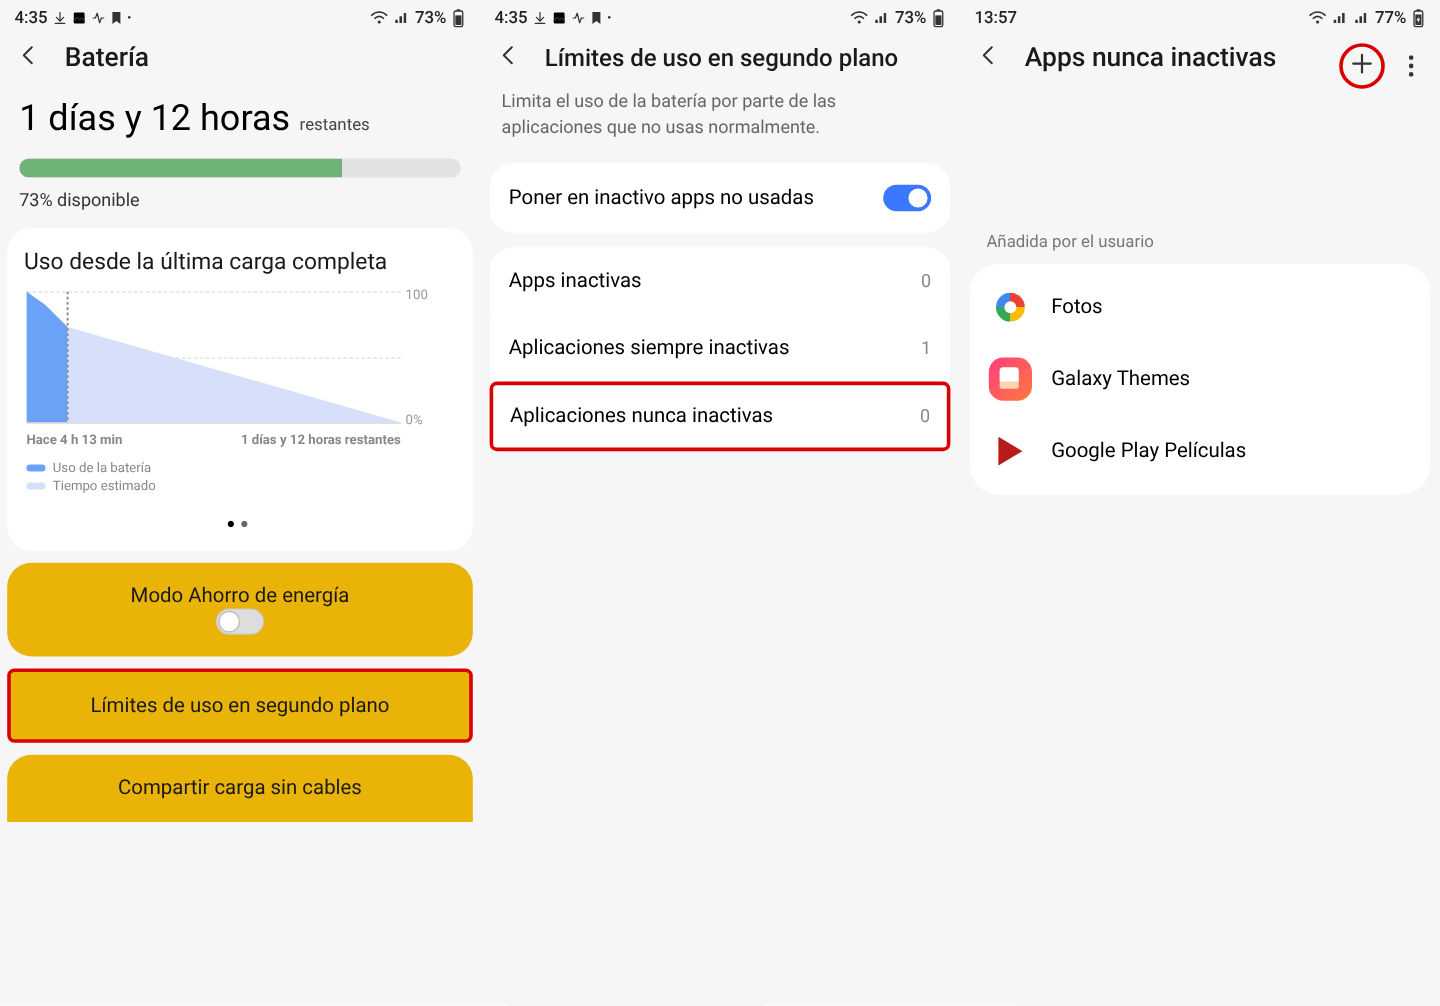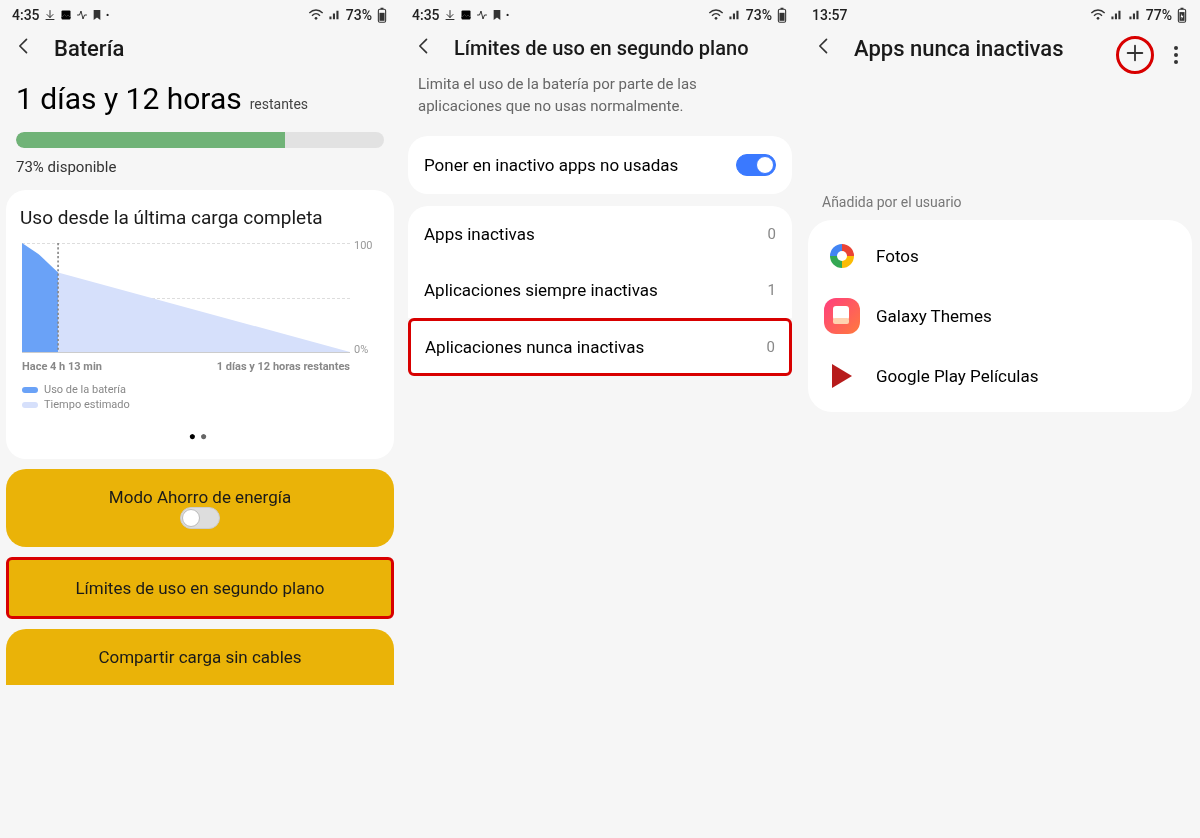--- a/index.html
+++ b/index.html
@@ -75,21 +75,21 @@
 
   .card {
     background: #ffffff;
     border-radius: 20px;
     margin: 0 6px 10px 6px;
     padding: 16px 14px;
   }
   .card-title-row { font-size: 19px; color: #1a1a1a; margin-bottom: 14px; }
 
   
-  .chart-wrap { position: relative; height: 130px; margin: 0 2px 6px 2px; }
+  .chart-wrap { position: relative; height: 130px; margin: 0 18px 6px 2px; }
   .chart-area {
     position: absolute; left: 0; top: 0; right: 28px; bottom: 20px;
     border-bottom: 1px solid #ccc;
   }
   .chart-grid-line {
     position: absolute; left:0; right:0; border-bottom: 1px dashed #ddd;
   }
   .chart-y-label {
     position: absolute; right: 0; font-size: 11px; color: #999; width: 24px; text-align: left;
   }

